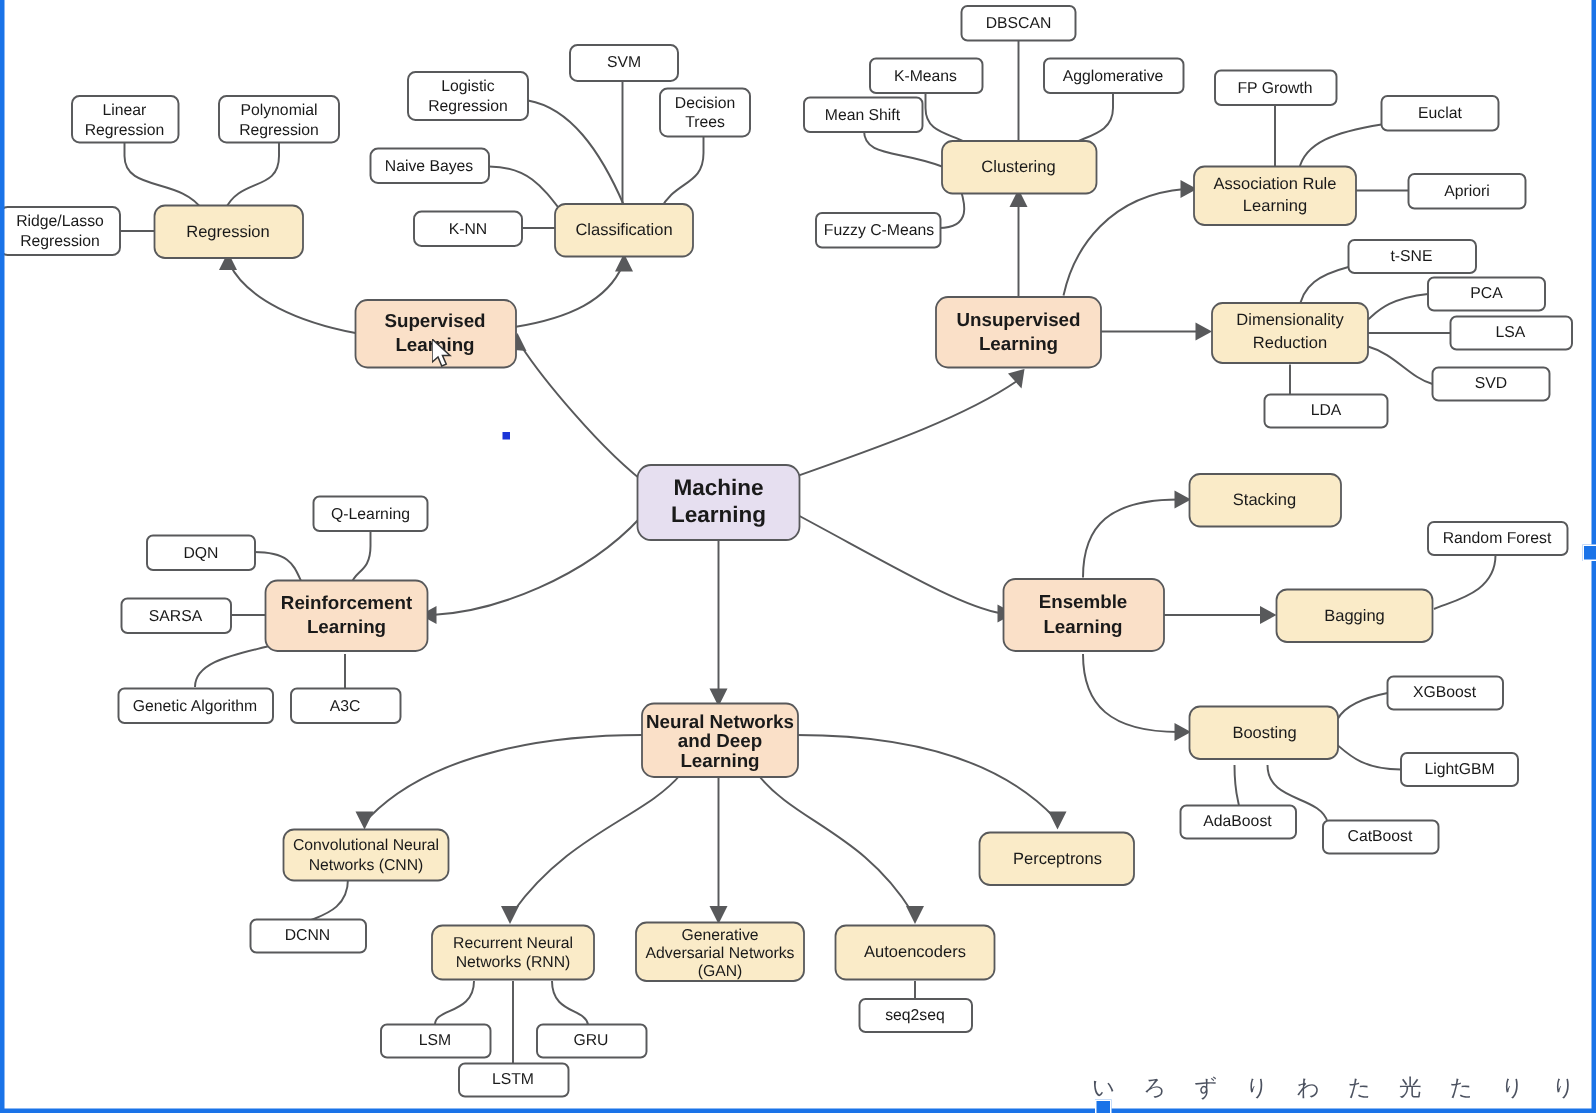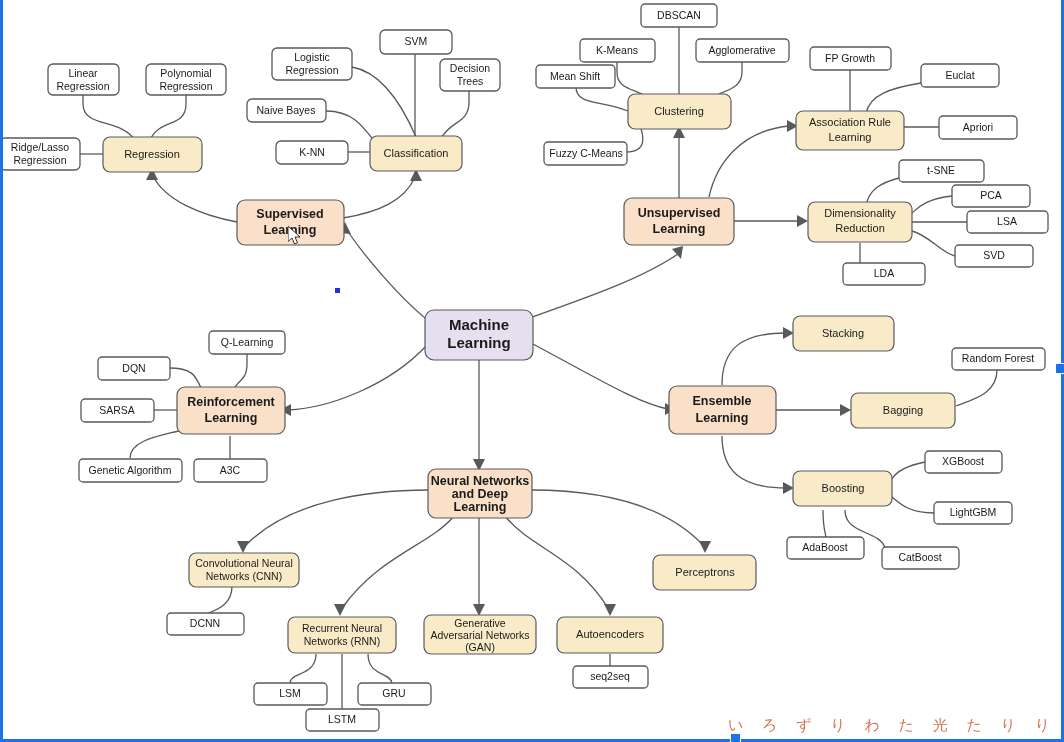--- a/index.html
+++ b/index.html
@@ -24,21 +24,21 @@
   svg#map{position:absolute;left:0;top:0;width:1064px;height:742px;z-index:5;}
   .node-rect{stroke:#58595b;stroke-width:1.2;}
   .leaf-rect{fill:#ffffff;stroke:#58595b;stroke-width:1.3;}
   .edge{fill:none;stroke:#58595b;stroke-width:1.3;}
   text{fill:#1a1a1a;dominant-baseline:middle;text-anchor:middle;}
   .t-root{font-size:15px;font-weight:bold;}
   .t-l2{font-size:12.5px;font-weight:bold;}
   .t-l3{font-size:11px;font-weight:normal;}
   .t-leaf{font-size:10.5px;font-weight:normal;}
   .cursor-ptr{position:absolute;z-index:30;pointer-events:none;}
-  .smudge{position:absolute;z-index:20;color:#c2410c;font-size:15px;
+  .smudge{position:absolute;z-index:20;color:#0f172a;font-size:15px;
           letter-spacing:7px;opacity:.75;white-space:nowrap;
           font-family:"DejaVu Sans",sans-serif;}
 </style>
 </head>
 <body>
 
 <div id="canvas-wrap">
 
   <svg id="map" viewBox="0 0 1064 742" xmlns="http://www.w3.org/2000/svg">
 

